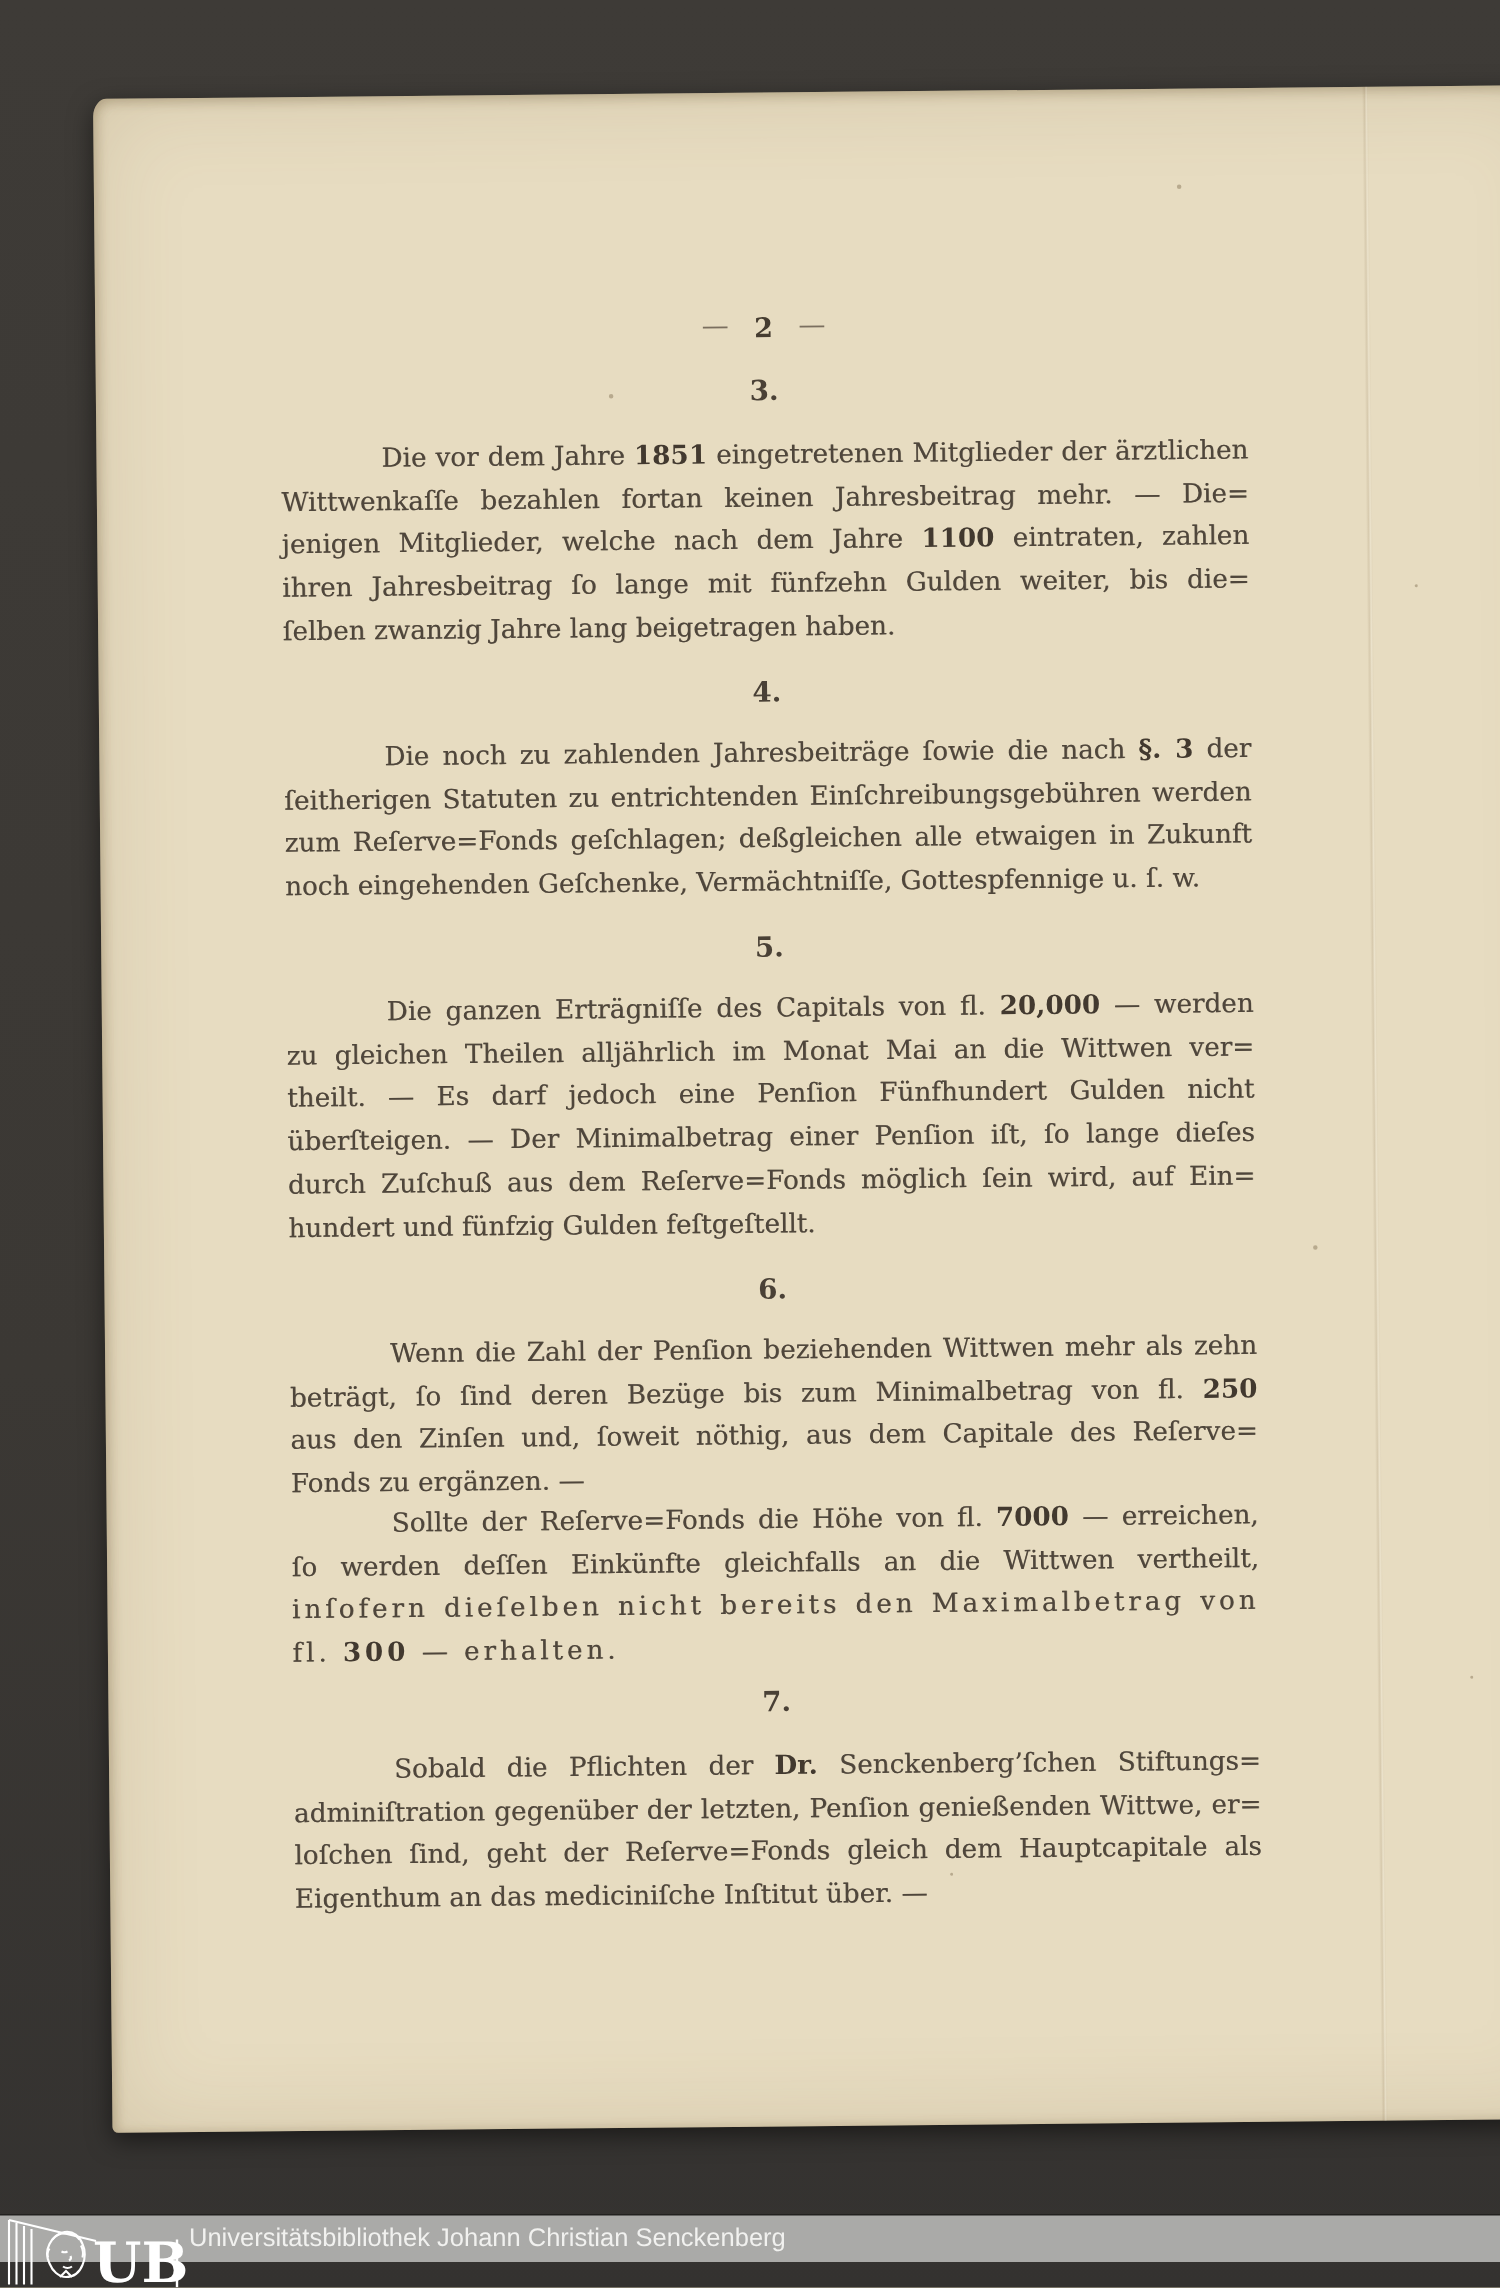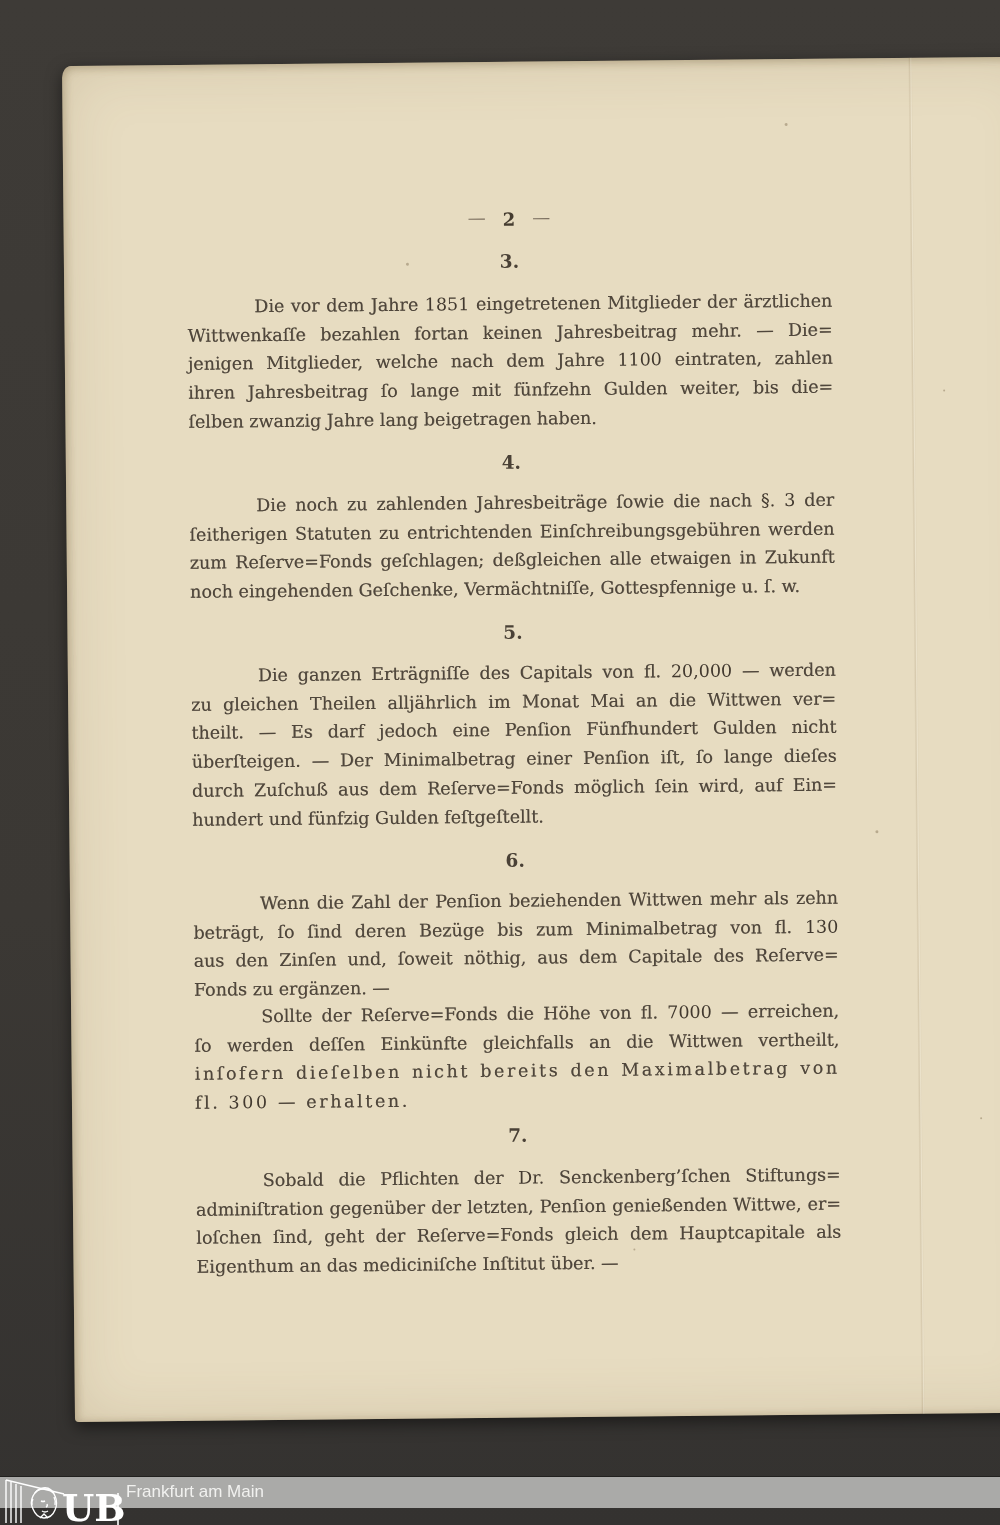--- a/index.html
+++ b/index.html
@@ -47,21 +47,21 @@
   }
   .para{
     position:absolute;left:123px;width:645px;
     font-size:17.5px;line-height:28.7px;color:#4f463b;
     text-shadow:0.3px 0 0 rgba(79,70,59,0.55);
   }
   .tline{text-align:justify;text-align-last:justify;white-space:nowrap;}
   .tline.last{text-align-last:left;}
   .tline.first{text-indent:67px;}
   .tline.spaced{letter-spacing:2.6px;}
-  .num{font-weight:normal;color:#42392f;text-shadow:none;}
+  .num{font-weight:bold;color:#42392f;text-shadow:none;}
 
   
   .banner{
     position:absolute;left:0;right:0;top:1477px;height:31px;
     background:#aaaaa8;
     box-shadow:0 -1px 0 rgba(0,0,0,0.35);
   }
   .banner-logo{position:absolute;left:2px;top:0px;}
   .banner-text{
     position:absolute;left:126px;top:4px;
@@ -103,21 +103,21 @@
         <div class="tline">zu gleichen Theilen alljährlich im Monat Mai an die Wittwen ver=</div>
         <div class="tline">theilt. — Es darf jedoch eine Penſion Fünfhundert Gulden nicht</div>
         <div class="tline">überſteigen. — Der Minimalbetrag einer Penſion iſt, ſo lange dieſes</div>
         <div class="tline">durch Zuſchuß aus dem Reſerve=Fonds möglich ſein wird, auf Ein=</div>
         <div class="tline last">hundert und fünfzig Gulden feſtgeſtellt.</div>
       </div>
 
     <div class="secnum" style="top:788px">6.</div>
     <div class="para" style="top:825px">
         <div class="tline first">Wenn die Zahl der Penſion beziehenden Wittwen mehr als zehn</div>
-        <div class="tline">beträgt, ſo ſind deren Bezüge bis zum Minimalbetrag von fl. <span class="num">130</span></div>
+        <div class="tline">beträgt, ſo ſind deren Bezüge bis zum Minimalbetrag von fl. <span class="num">250</span></div>
         <div class="tline">aus den Zinſen und, ſoweit nöthig, aus dem Capitale des Reſerve=</div>
         <div class="tline last">Fonds zu ergänzen. —</div>
       </div>
     <div class="para" style="top:938px">
         <div class="tline first">Sollte der Reſerve=Fonds die Höhe von fl. <span class="num">7000</span> — erreichen,</div>
         <div class="tline">ſo werden deſſen Einkünfte gleichfalls an die Wittwen vertheilt,</div>
         <div class="tline spaced">inſofern dieſelben nicht bereits den Maximalbetrag von</div>
         <div class="tline last spaced">fl. <span class="num">300</span> — erhalten.</div>
       </div>
 
@@ -150,17 +150,17 @@
         <line x1="19" y1="9" x2="19" y2="46"></line>
         <path d="M4 3 L62 17"></path>
         <path d="M41 11 c-5 1 -8 4 -10 8 c-2 4 -2 9 0 13 c2 5 6 9 11 9 c5 0 9 -3 11 -8 c2 -4 2 -10 0 -14 c-2 -5 -6 -9 -12 -8 z"></path>
         <path d="M33 16 q3 -4 8 -4 q6 -1 10 4 M31 22 q-2 3 -1 6 M52 20 q2 4 1 8"></path>
         <path d="M39 24 q2 1 4 0 M45 27 q1 2 -1 3 M40 34 q3 2 6 0 M38 41 l4 -4 l4 4"></path>
       </g>
       <text x="60" y="44" font-family="DejaVu Serif, serif" font-weight="bold" font-size="37" fill="#ffffff">UB</text>
       <line x1="116" y1="16" x2="116" y2="48" stroke="#ffffff" stroke-width="1.6"></line>
     </svg>
     <div class="banner-text">
-      <div>Frankfurt am Main</div>
+      <div>Universitätsbibliothek Johann Christian Senckenberg</div>
     </div>
   </div>
 
 </div>
 
 </body></html>

